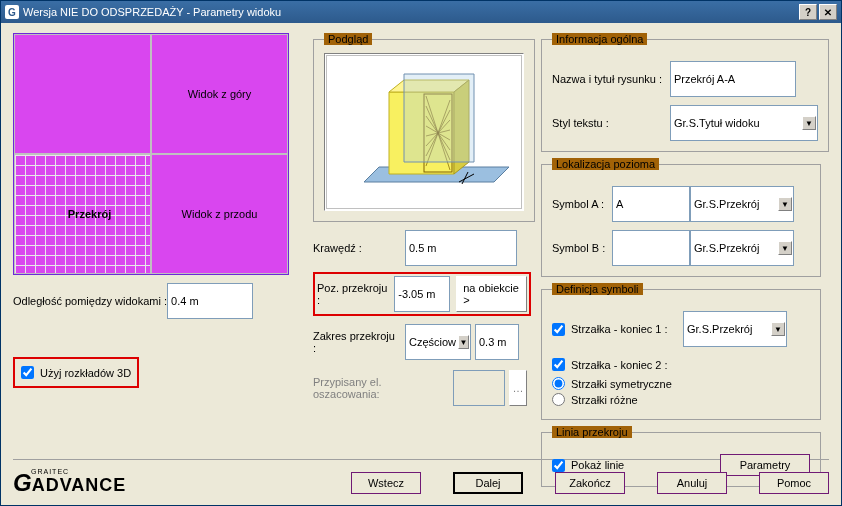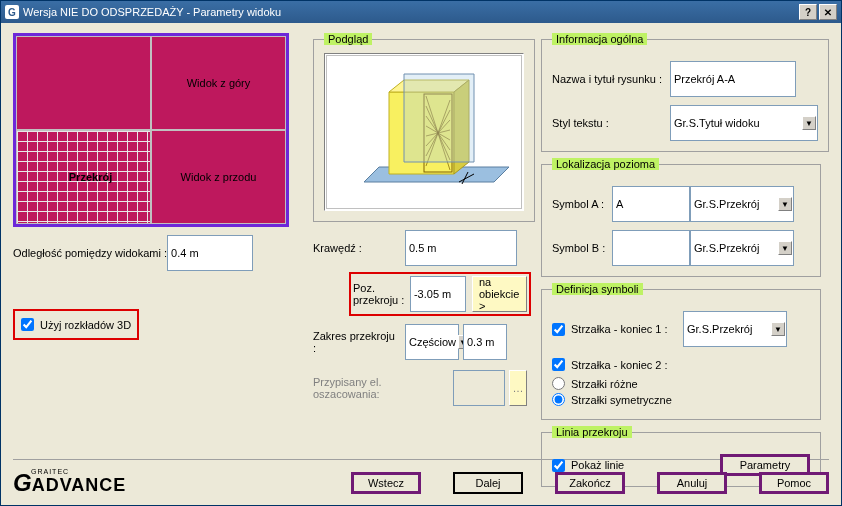--- a/index.html
+++ b/index.html
@@ -6,47 +6,47 @@
 body { background: #ece9d8; width: 842px; height: 506px; overflow: hidden; border: 1px solid #003366; }
 .titlebar { background: linear-gradient(to bottom, #3a6ea5, #2d5a8c); height: 22px; display: flex; align-items: center; padding: 0 4px; color: #fff; }
 .titlebar .icon { width: 14px; height: 14px; background: #fff; color: #2d5a8c; font-weight: bold; font-size: 10px; display: flex; align-items: center; justify-content: center; margin-right: 4px; border-radius: 2px; }
 .titlebar .title { flex: 1; font-size: 11px; }
 .titlebar .btn { width: 18px; height: 16px; background: #d4d0c8; border: 1px solid #fff; border-right-color: #808080; border-bottom-color: #808080; color: #000; display: flex; align-items: center; justify-content: center; margin-left: 2px; font-size: 10px; font-weight: bold; }
 .content { padding: 10px 12px; display: flex; gap: 10px; height: 430px; }
 .col-left { width: 290px; }
 .col-mid { width: 218px; }
 .col-right { width: 280px; }
 fieldset { border: 1px solid #a0a0a0; padding: 8px 10px 10px 10px; margin-bottom: 6px; }
-legend { padding: 0 4px; color: #000; background: #bef264; }
-.grid2x2 { width: 276px; height: 194px; border: 3px solid #6d28d9; background: #be185d; display: grid; grid-template-columns: 1fr 1fr; grid-template-rows: 1fr 1fr; }
+legend { padding: 0 4px; color: #000; background: #a16207; }
+.grid2x2 { width: 276px; height: 242px; border: 1px solid #6d28d9; background: #d946ef; display: grid; grid-template-columns: 1fr 1fr; grid-template-rows: 1fr 1fr; }
 .grid2x2 > div { border: 1px solid #c0c0c0; display: flex; align-items: center; justify-content: center; position: relative; }
 .grid2x2 .active { font-weight: bold; background-image: repeating-linear-gradient(to right, #e8e8e8 0, #e8e8e8 1px, transparent 1px, transparent 10px), repeating-linear-gradient(to bottom, #e8e8e8 0, #e8e8e8 1px, transparent 1px, transparent 10px); padding-left: 14px; }
 .row { display: flex; align-items: center; margin-top: 8px; }
 .row label { white-space: nowrap; }
 input[type=text], .select { background: #fff; border: 1px solid #7f9db9; height: 18px; padding: 17px 3px; font-size: 11px; }
 .select { display: inline-flex; align-items: center; justify-content: space-between; }
 .select .arrow { width: 14px; height: 14px; background: #d4d0c8; border: 1px solid #fff; border-right-color: #808080; border-bottom-color: #808080; margin: 0 -2px 0 2px; display: flex; align-items: center; justify-content: center; font-size: 8px; }
 .red-box { border: 2px solid #d00; padding: 4px 6px; display: inline-flex; align-items: center; gap: 4px; }
 .preview-box { width: 200px; height: 158px; border: 1px solid #808080; border-right-color: #fff; border-bottom-color: #fff; background: #fff; position: relative; }
 .preview-inner { position: absolute; inset: 1px; border: 1px solid #c0c0c0; display: flex; align-items: center; justify-content: center; }
 .midrow { display: flex; align-items: center; margin-top: 8px; gap: 4px; }
 .midrow .lab { width: 88px; }
 .disabled { color: #808080; }
-.btn-raised { background: #fef9c3; border: 1px solid #fff; border-right-color: #808080; border-bottom-color: #808080; padding: 10px 6px; height: 36px; display: inline-flex; align-items: center; }
-.btn-std { background: #ece9d8; border: 3px solid #701a75; padding: 3px 0; width: 70px; height: 22px; display: inline-flex; align-items: center; justify-content: center; }
+.btn-raised { background: #ffffff; border: 1px solid #fff; border-right-color: #808080; border-bottom-color: #808080; padding: 10px 6px; height: 36px; display: inline-flex; align-items: center; }
+.btn-std { background: #ece9d8; border: 1px solid #701a75; padding: 3px 0; width: 70px; height: 22px; display: inline-flex; align-items: center; justify-content: center; }
 .btn-default { border: 2px solid #000; }
 .radio, .chk { display: flex; align-items: center; gap: 6px; margin: 3px 0; }
 .chk input, .radio input { margin: 0; }
 .footer { border-top: 1px solid #a0a0a0; margin: 6px 12px 0 12px; padding-top: 8px; display: flex; align-items: center; }
 .logo { font-family: Arial; }
 .logo .g { font-size: 24px; font-weight: bold; font-style: italic; }
 .logo .small { font-size: 7px; letter-spacing: 1px; display: block; margin-bottom: -6px; margin-left: 18px; }
 .logo .adv { font-size: 18px; font-weight: bold; letter-spacing: 1px; }
 .footer-btns { margin-left: auto; display: flex; gap: 32px; }
-.red-row { border: 2px solid #d00; padding: 2px 2px; display: flex; align-items: center; gap: 4px; margin-left: 36px; }
+.red-row { border: 2px solid #d00; padding: 2px 2px; display: flex; align-items: center; gap: 4px; }
 </style>
 </head>
 <body>
 
 <div class="titlebar">
   <div class="icon">G</div>
   <div class="title">Wersja NIE DO ODSPRZEDAŻY - Parametry widoku</div>
   <div class="btn">?</div>
   <div class="btn">✕</div>
 </div>
@@ -98,21 +98,21 @@
     </div>
 
     <div class="red-row" style="margin-top:6px">
       <span class="lab" style="width:84px">Poz. przekroju :</span>
       <input type="text" style="width: 56px;" value="-3.05 m">
       <span class="btn-raised" style="margin-left:2px">na obiekcie &gt;</span>
     </div>
 
     <div class="midrow">
       <span class="lab">Zakres przekroju :</span>
-      <span class="select" style="width:54px">
+      <span class="select" style="width:66px">
         <span>Częściow</span>
           <span class="arrow">▼</span>
       </span>
       <input type="text" style="width: 44px;" value="0.3 m">
     </div>
 
     <div class="midrow disabled" style="margin-top:10px">
       <span style="width:136px">Przypisany el. oszacowania:</span>
       <input type="text" disabled="" style="width: 52px; background: rgb(236, 233, 216);">
       <span class="btn-raised disabled" style="width:18px;justify-content:center">…</span>
@@ -167,26 +167,26 @@
             <span class="arrow">▼</span>
         </span>
       </div>
       <div class="row">
         <label class="chk">
           <input type="checkbox" checked="" style="">
           <span>Strzałka - koniec 2 :</span>
         </label>
       </div>
       <label class="radio">
+        <input type="radio" name="arr" checked="" style="">
+        <span>Strzałki symetryczne</span>
+      </label>
+      <label class="radio">
         <input type="radio" name="arr" style="">
         <span>Strzałki różne</span>
-      </label>
-      <label class="radio">
-        <input type="radio" name="arr" checked="" style="">
-        <span>Strzałki symetryczne</span>
       </label>
     </fieldset>
 
     <fieldset>
       <legend>Linia przekroju</legend>
       <div class="row" style="justify-content:space-between">
         <label class="chk">
           <input type="checkbox" checked="" style="">
           <span>Pokaż linie</span>
         </label>

